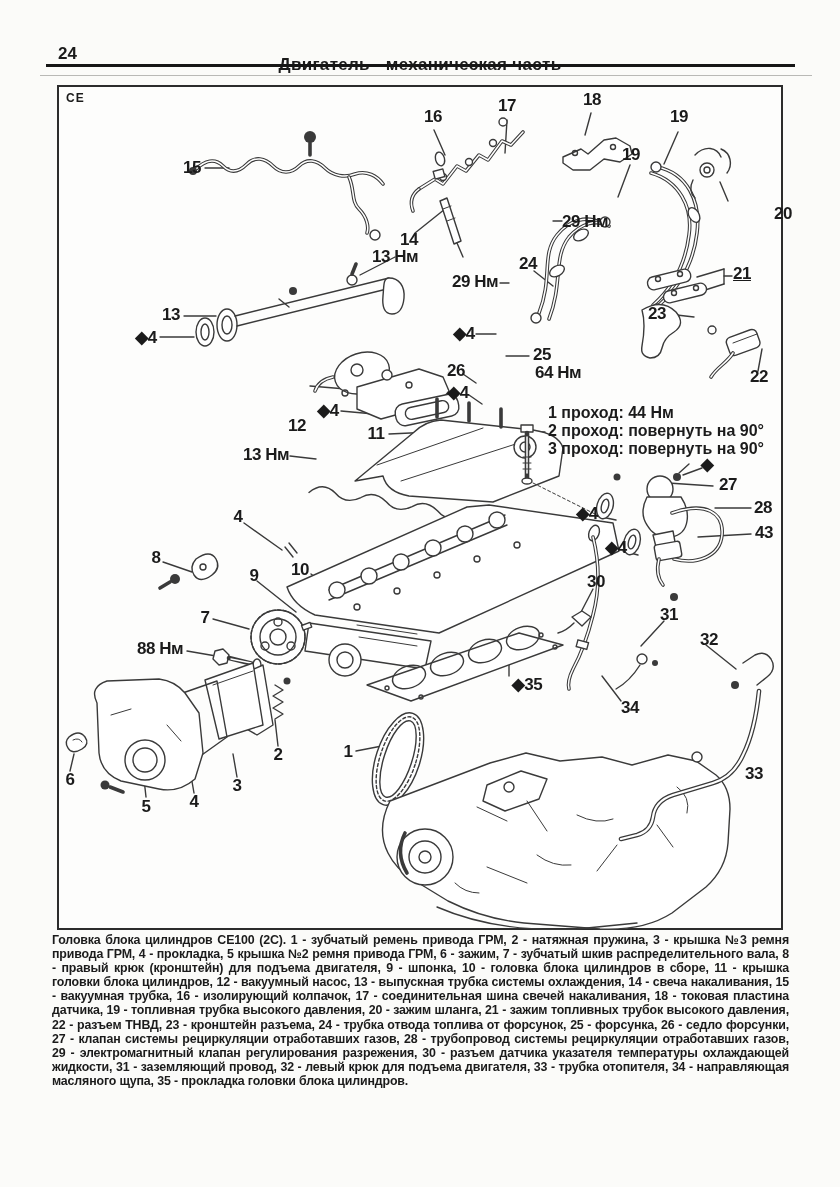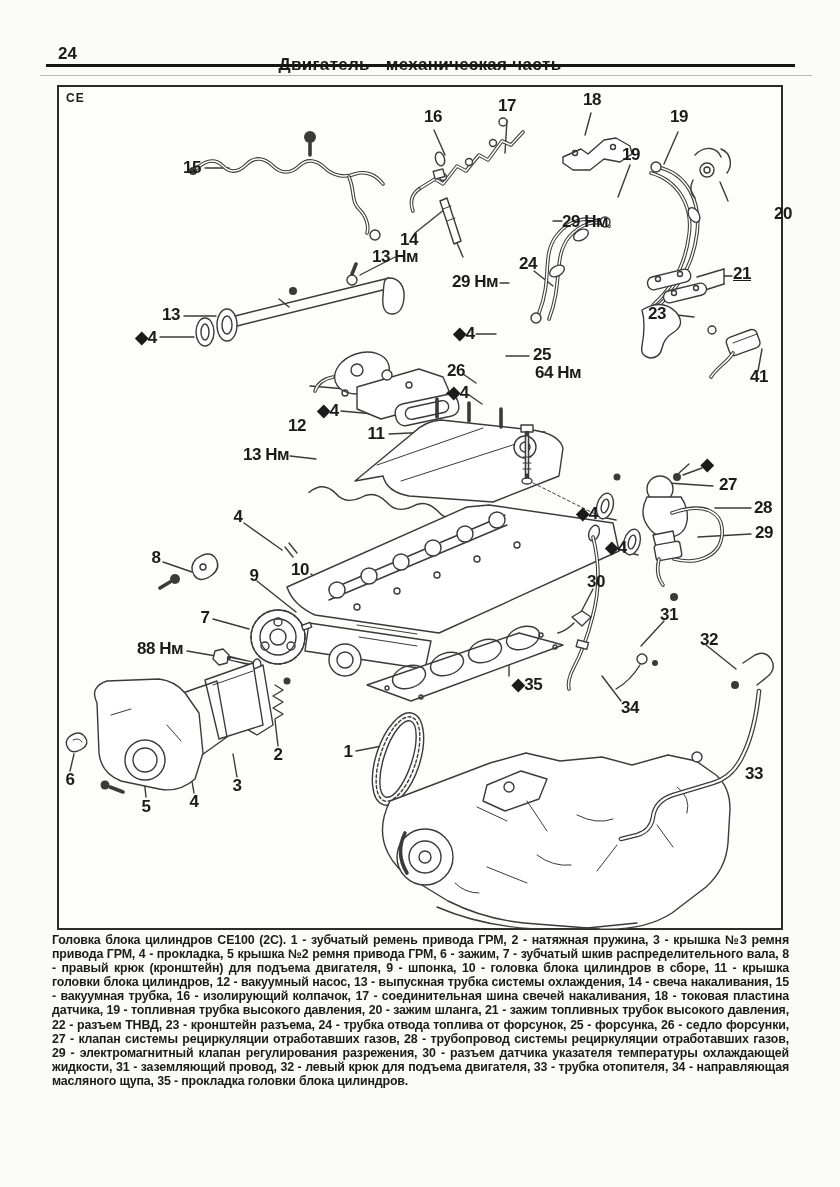--- a/index.html
+++ b/index.html
@@ -407,21 +407,21 @@
       <span class="co" style="left: 631px; top: 155px;">19</span>
       <span class="co" style="left: 679px; top: 117px;">19</span>
       <span class="co" style="left: 761px; top: 214px; margin-left: 22px;">20</span>
       <span class="co" style="left: 585px; top: 222px;">29 Нм</span>
       <span class="co" style="left: 409px; top: 240px;">14</span>
       <span class="co" style="left: 395px; top: 257px;">13 Нм</span>
       <span class="co" style="left: 528px; top: 264px;">24</span>
       <span class="co" style="left: 475px; top: 282px;">29 Нм</span>
       <span class="co" style="left: 742px; top: 274px; text-decoration: underline;">21</span>
       <span class="co" style="left: 657px; top: 314px;">23</span>
-      <span class="co" style="left: 759px; top: 377px;">41</span>
+      <span class="co" style="left: 759px; top: 377px;">22</span>
       <span class="co" style="left: 171px; top: 315px;">13</span>
       <span class="co" style="left: 146px; top: 337px;">◆4</span>
       <span class="co" style="left: 297px; top: 385px; margin-top: 41px;">12</span>
       <span class="co" style="left: 328px; top: 410px;">◆4</span>
       <span class="co" style="left: 376px; top: 434px;">11</span>
       <span class="co" style="left: 464px; top: 333px;">◆4</span>
       <span class="co" style="left: 542px; top: 355px;">25</span>
       <span class="co" style="left: 558px; top: 373px;">64 Нм</span>
       <span class="co" style="left: 456px; top: 371px;">26</span>
       <span class="co" style="left: 458px; top: 392px;">◆4</span>
@@ -429,32 +429,37 @@
       <span class="co" style="left: 238px; top: 517px;">4</span>
       <span class="co" style="left: 156px; top: 558px;">8</span>
       <span class="co" style="left: 300px; top: 570px; text-align: right;">10</span>
       <span class="co" style="left: 254px; top: 576px;">9</span>
       <span class="co" style="left: 205px; top: 618px;">7</span>
       <span class="co" style="left: 160px; top: 649px;">88 Нм</span>
       <span class="co" style="left: 707px; top: 464px;">◆</span>
       <span class="co" style="left: 728px; top: 485px;">27</span>
       <span class="co" style="left: 587px; top: 513px;">◆4</span>
       <span class="co" style="left: 763px; top: 508px;">28</span>
-      <span class="co" style="left: 764px; top: 533px;">29</span>
+      <span class="co" style="left: 764px; top: 533px;">43</span>
       <span class="co" style="left: 616px; top: 547px;">◆4</span>
       <span class="co" style="left: 596px; top: 582px;">30</span>
       <span class="co" style="left: 669px; top: 615px;">31</span>
       <span class="co" style="left: 709px; top: 640px;">32</span>
       <span class="co" style="left: 630px; top: 708px;">34</span>
       <span class="co" style="left: 527px; top: 684px; text-align: center;">◆35</span>
       <span class="co" style="left: 726px; top: 774px; margin-left: 28px;">33</span>
       <span class="co" style="left: 70px; top: 780px;">6</span>
       <span class="co" style="left: 146px; top: 807px;">5</span>
       <span class="co" style="left: 194px; top: 802px;">4</span>
       <span class="co" style="left: 237px; top: 786px;">3</span>
       <span class="co" style="left: 278px; top: 755px;">2</span>
       <span class="co" style="left: 348px; top: 752px;">1</span>
     </div>
 
+  <div class="tnote">
+      <div>1 проход: 44 Нм</div>
+      <div>2 проход: повернуть на 90°</div>
+      <div>3 проход: повернуть на 90°</div>
+    </div>
 
   <p class="caption">Головка блока цилиндров СЕ100 (2С). 1 - зубчатый ремень привода ГРМ, 2 - натяжная пружина, 3 - крышка №3 ремня привода ГРМ, 4 - прокладка, 5 крышка №2 ремня привода ГРМ, 6 - зажим, 7 - зубчатый шкив распределительного вала, 8 - правый крюк (кронштейн) для подъема двигателя, 9 - шпонка, 10 - головка блока цилиндров в сборе, 11 - крышка головки блока цилиндров, 12 - вакуумный насос, 13 - выпускная трубка системы охлаждения, 14 - свеча накаливания, 15 - вакуумная трубка, 16 - изолирующий колпачок, 17 - соединительная шина свечей накаливания, 18 - токовая пластина датчика, 19 - топливная трубка высокого давления, 20 - зажим шланга, 21 - зажим топливных трубок высокого давления, 22 - разъем ТНВД, 23 - кронштейн разъема, 24 - трубка отвода топлива от форсунок, 25 - форсунка, 26 - седло форсунки, 27 - клапан системы рециркуляции отработавших газов, 28 - трубопровод системы рециркуляции отработавших газов, 29 - электромагнитный клапан регулирования разрежения, 30 - разъем датчика указателя температуры охлаждающей жидкости, 31 - заземляющий провод, 32 - левый крюк для подъема двигателя, 33 - трубка отопителя, 34 - направляющая масляного щупа, 35 - прокладка головки блока цилиндров.</p>
 
 </div>
 
 </body></html>

